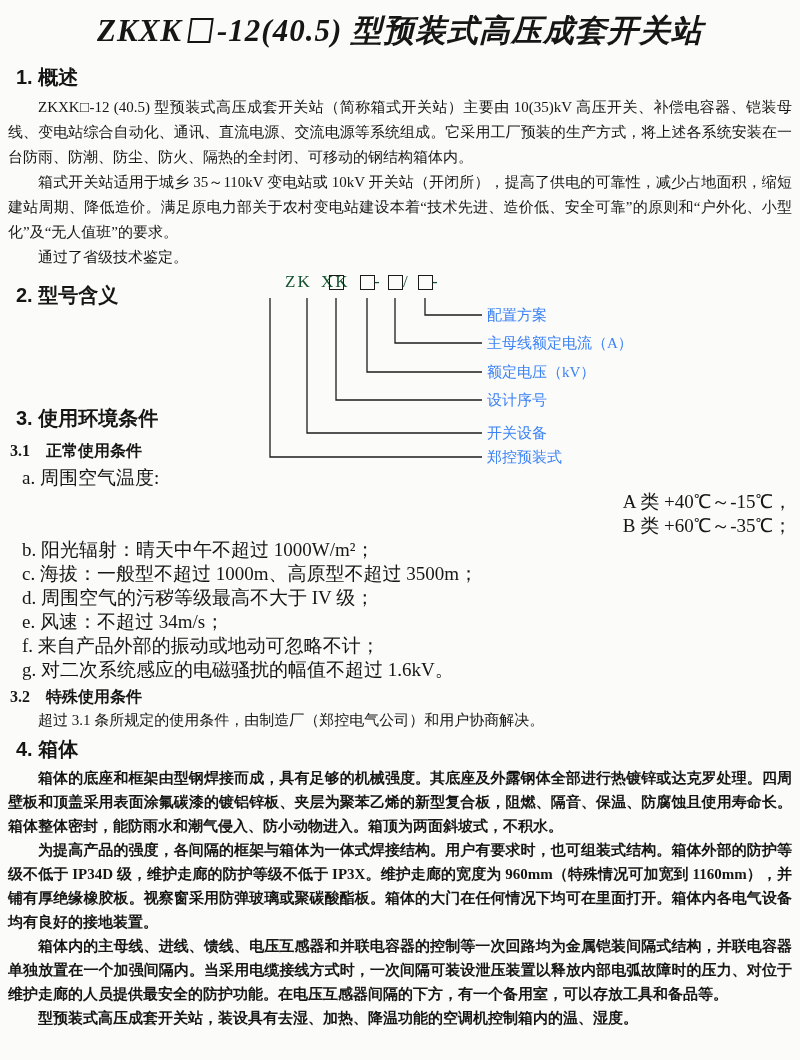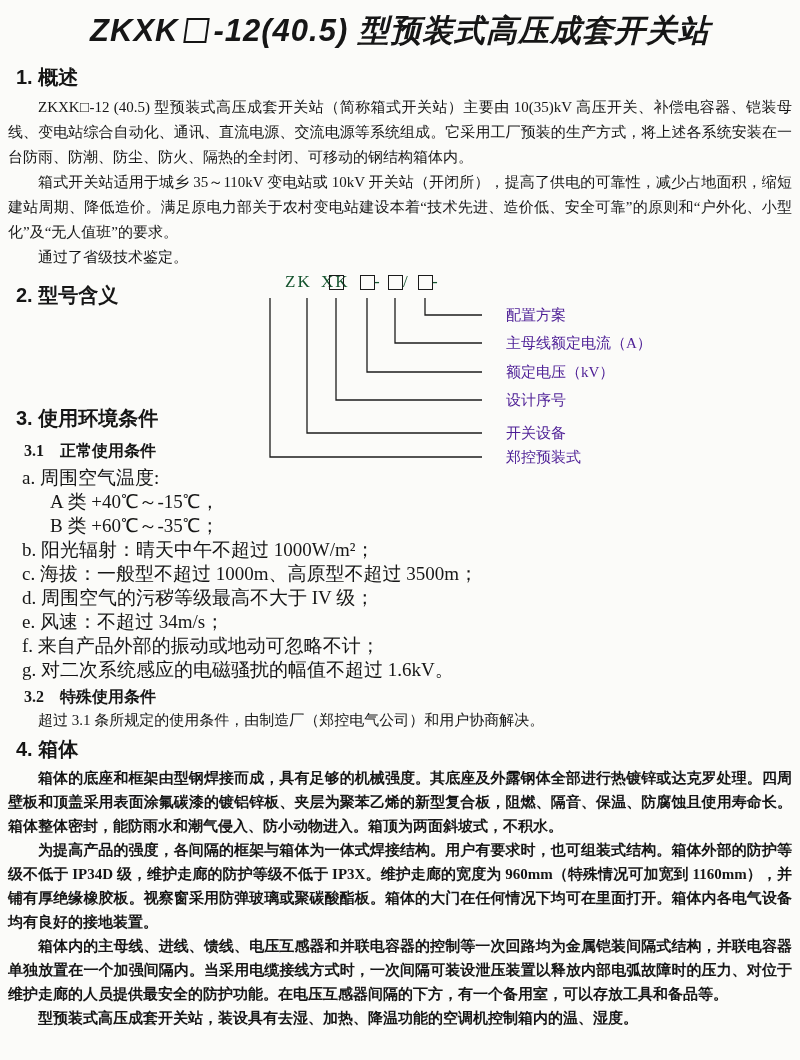--- a/index.html
+++ b/index.html
@@ -6,21 +6,21 @@
   body {
     width:800px; height:1060px; overflow:hidden;
     background:#fbfbf9; color:#161616;
     font-family:"Liberation Serif", serif;
   }
   .page { position:relative; width:800px; height:1060px; box-sizing:border-box; padding:8px 8px 0 8px; }
 
   
   .doc-title {
     margin:2px 0 0 0; text-align:center;
-    font-family:Liberation Sans, sans-serif;
+    font-family:Liberation Serif, serif;
     font-style:italic; font-weight:bold;
     font-size:31px; letter-spacing:1px; white-space:nowrap;
   }
   .title-box {
     display:inline-block; width:19px; height:21px;
     border:2.5px solid #141414; transform:skewX(-8deg);
     margin:0 5px 0 7px; vertical-align:-2px;
   }
 
   
@@ -48,34 +48,34 @@
   }
   .mp-zk { left:7px; } .mp-xk { left:43px; }
   .mp-d1 { left:96px; top:-1px; } .mp-sl { left:125px; top:-1px; } .mp-d2 { left:154px; top:-1px; }
   .mbox {
     position:absolute; top:3px; width:13px; height:13px;
     border:1.4px solid #1a1a1a; background:transparent;
   }
   .mb-1 { left:79px; } .mb-2 { left:110px; } .mb-3 { left:138px; } .mb-4 { left:168px; }
   .diagram svg { position:absolute; left:0; top:0; }
   .diagram .lbl {
-    position:absolute; left:256px; font-size:15px; line-height:20px;
-    white-space:nowrap; color:#4c1d95;
+    position:absolute; left:237px; font-size:15px; line-height:20px;
+    white-space:nowrap; color:#3b82f6;
   }
   .lbl-0 { top:33px; } .lbl-1 { top:61px; } .lbl-2 { top:90px; }
   .lbl-3 { top:118px; } .lbl-4 { top:151px; } .lbl-5 { top:175px; }
 
   
   .subhead {
-    font-size:16px; font-weight:bold; margin:10px 0 0 16px; line-height:22px;
+    font-size:16px; font-weight:bold; margin:10px 0 0 2px; line-height:22px;
   }
   .subhead-2 { margin-top:4px; }
   .cond-list { margin:4px 0 0 0; }
   .cond-item { font-size:19px; line-height:24px; padding-left:14px; }
-  .cond-item.deep { padding-left:42px; }
+  .cond-item.deep { padding-left:42px;text-align:right; }
   .sub-par { font-size:15px; line-height:24px; margin:0; text-indent:2em; }
 </style>
 </head>
 <body>
 
 <div class="page">
 
   <div class="doc-title"><span>ZKXK</span><span class="title-box"></span><span>-12(40.5) 型预装式高压成套开关站</span></div>
 
   <div class="s1">

